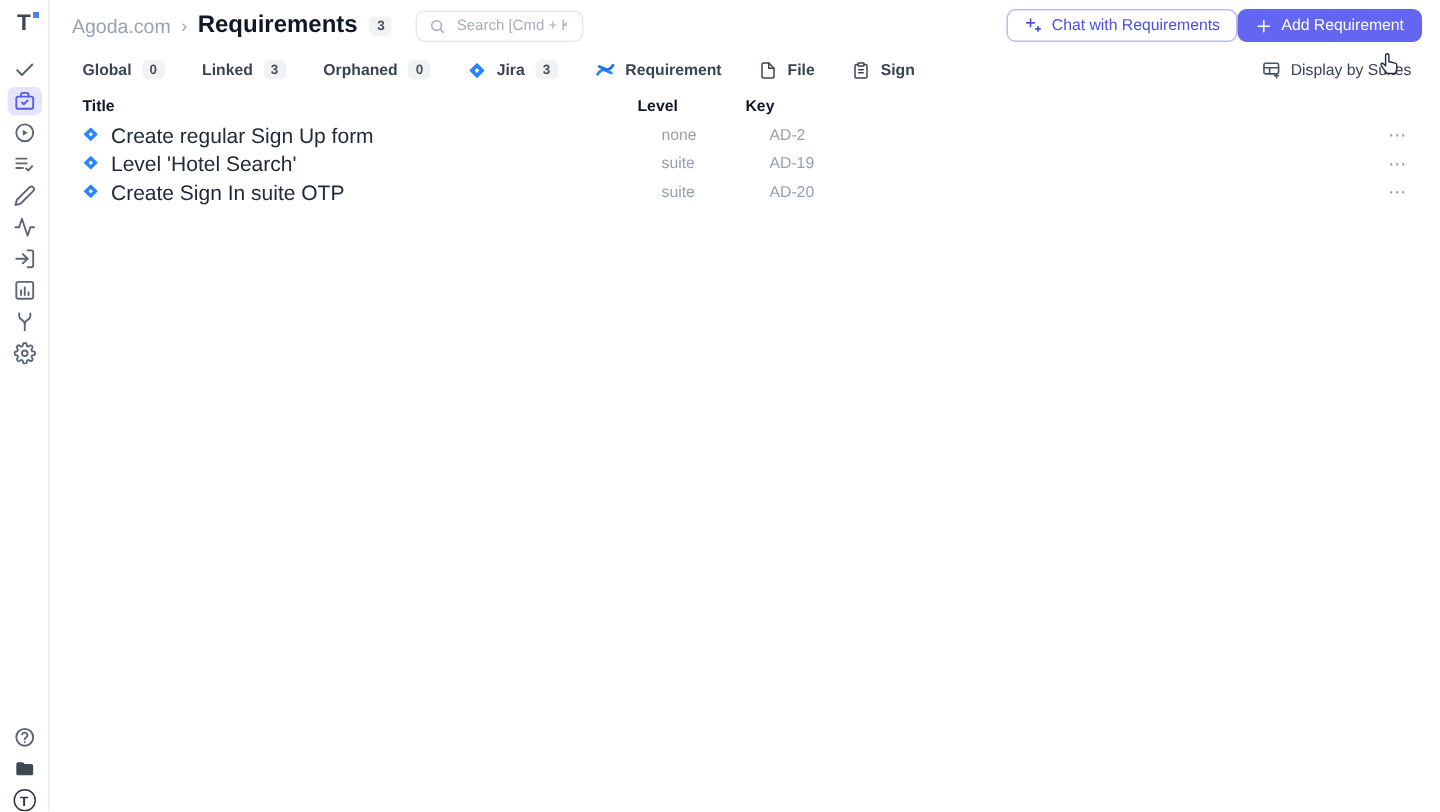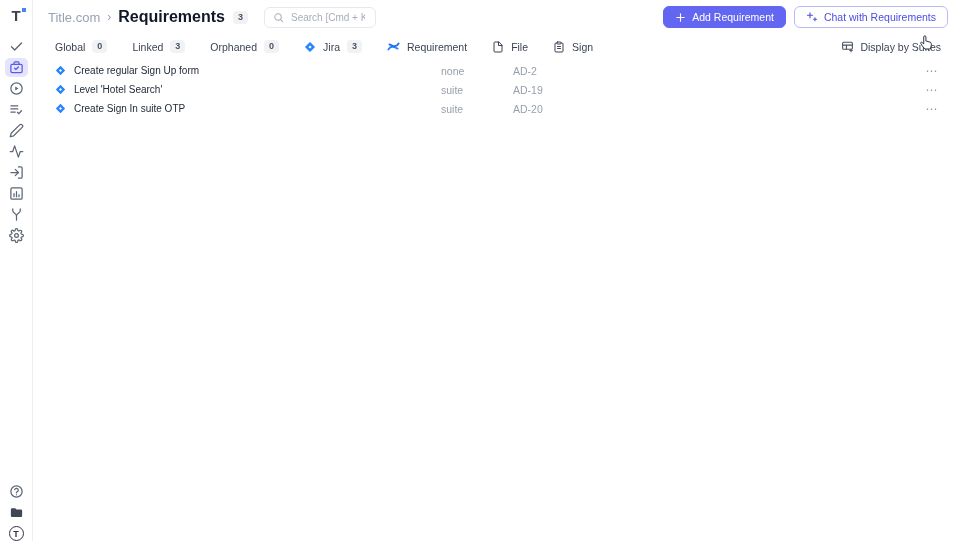--- a/index.html
+++ b/index.html
@@ -45,34 +45,34 @@
   .btn{height:22px;border-radius:6px;display:flex;align-items:center;gap:6px;
     font-size:10.5px;font-weight:500;padding:0 11px;cursor:pointer;box-sizing:border-box;
     font-family:"Liberation Sans",sans-serif;}
   .btn-add{background:#6366f1;border:1px solid #6366f1;color:#fff;}
   .btn-chat{background:#fff;border:1px solid #b9bcf4;color:#4a4fe0;margin-left:8px;}
 
   
   .filterbar{position:absolute;left:33px;top:34px;right:0;height:25px;display:flex;align-items:center;
     padding:0 19px 0 22px;box-sizing:border-box;}
   .f-item{display:flex;align-items:center;gap:7px;margin-right:25px;cursor:pointer;}
-  .f-label{font-size:10.5px;color:#3b4453;}
+  .f-label{font-size:10.5px;color:#3b4453;font-weight:bold;}
   .f-spacer{flex:1;}
   .display-by{display:flex;align-items:center;gap:6px;color:#3b4453;font-size:10.5px;cursor:pointer;}
 
   
   .tbl{position:absolute;left:33px;top:61px;right:0;padding:0 22px;box-sizing:border-box;}
   .thead{position:relative;height:19px;}
   .th{position:absolute;top:50%;transform:translateY(-50%);font-size:10.5px;font-weight:700;color:#101828;}
   .th-title{left:0;}
   .col-level{left:370px;}
   .col-key{left:442px;}
   .row{position:relative;height:19px;display:flex;align-items:center;cursor:pointer;}
   .row .jira-mini{margin-right:8px;flex:0 0 auto;}
-  .row-title{font-size:10px;color:#222b38;}
+  .row-title{font-size:14px;color:#222b38;}
   .cell{position:absolute;top:50%;transform:translateY(-50%);font-size:10.5px;color:#98a0ab;padding-left:16px;}
   .row-menu{position:absolute;right:0;top:50%;transform:translateY(-50%);color:#8f98a3;
     font-size:12px;letter-spacing:0.5px;line-height:1;cursor:pointer;}
 
   
   .cursor{position:absolute;left:919px;top:34px;pointer-events:none;}
 </style>
 </head>
 <body>
 
@@ -183,54 +183,54 @@
     </div>
     <div class="nav-item">
       <span class="avatar">
         <span>T</span>
       </span>
     </div>
   </div>
 </div>
 
 <div class="topbar">
-  <span class="crumb-project">Title.com</span>
+  <span class="crumb-project">Agoda.com</span>
   <span class="crumb-sep">›</span>
   <span class="crumb-page">Requirements</span>
   <span class="pill crumb-count">3</span>
 
   <div class="search">
     <span>
       <svg width="11" height="11" viewBox="0 0 24 24" fill="none" stroke="currentColor" stroke-width="2.2" stroke-linecap="round">
           <circle cx="11" cy="11" r="7"></circle>
           <line x1="16.5" y1="16.5" x2="21" y2="21"></line>
         </svg>
     </span>
     <input type="text" placeholder="Search [Cmd + K]" style="">
   </div>
 
   <div class="topbar-spacer"></div>
 
-  <div class="btn btn-add">
-    <span>
-      <svg width="11" height="11" viewBox="0 0 24 24" fill="none" stroke="#fff" stroke-width="2.4" stroke-linecap="round">
-          <path d="M12 4v16M4 12h16"></path>
-        </svg>
-    </span>
-    <span>Add Requirement</span>
-  </div>
-
   <div class="btn btn-chat">
     <span>
       <svg width="12" height="12" viewBox="0 0 24 24" fill="none" stroke="currentColor" stroke-width="2.2" stroke-linecap="round">
           <path d="M8 3.5v10M3 8.5h10"></path>
           <path d="M18 13.5v6M15 16.5h6"></path>
         </svg>
     </span>
     <span>Chat with Requirements</span>
+  </div>
+
+  <div class="btn btn-add">
+    <span>
+      <svg width="11" height="11" viewBox="0 0 24 24" fill="none" stroke="#fff" stroke-width="2.4" stroke-linecap="round">
+          <path d="M12 4v16M4 12h16"></path>
+        </svg>
+    </span>
+    <span>Add Requirement</span>
   </div>
 </div>
 
 <div class="filterbar">
   <div class="f-item">
     <span class="f-label">Global</span>
     <span class="pill">0</span>
   </div>
   <div class="f-item">
     <span class="f-label">Linked</span>
@@ -284,20 +284,25 @@
           <rect x="3" y="4" width="18" height="13" rx="2"></rect>
           <path d="M3 9.5h18M10 9.5V17"></path>
           <path d="M16 19.5h5M18.5 17v5" stroke-width="1.8"></path>
         </svg>
     </span>
     <span>Display by Suites</span>
   </div>
 </div>
 
 <div class="tbl">
+  <div class="thead">
+    <span class="th th-title">Title</span>
+    <span class="th col-level">Level</span>
+    <span class="th col-key">Key</span>
+  </div>
 
   <div class="row">
     <span class="jira-mini">
       <svg width="11" height="11" viewBox="0 0 24 24">
           <path fill="#2684FF" d="M21.6 11.4L12.6 2.4a.85.85 0 0 0-1.2 0l-9 9a.85.85 0 0 0 0 1.2l9 9c.33.33.87.33 1.2 0l9-9a.85.85 0 0 0 0-1.2zM12 15.2L8.8 12 12 8.8l3.2 3.2z"></path>
         </svg>
     </span>
     <span class="row-title">Create regular Sign Up form</span>
     <span class="cell col-level">none</span>
     <span class="cell col-key">AD-2</span>

